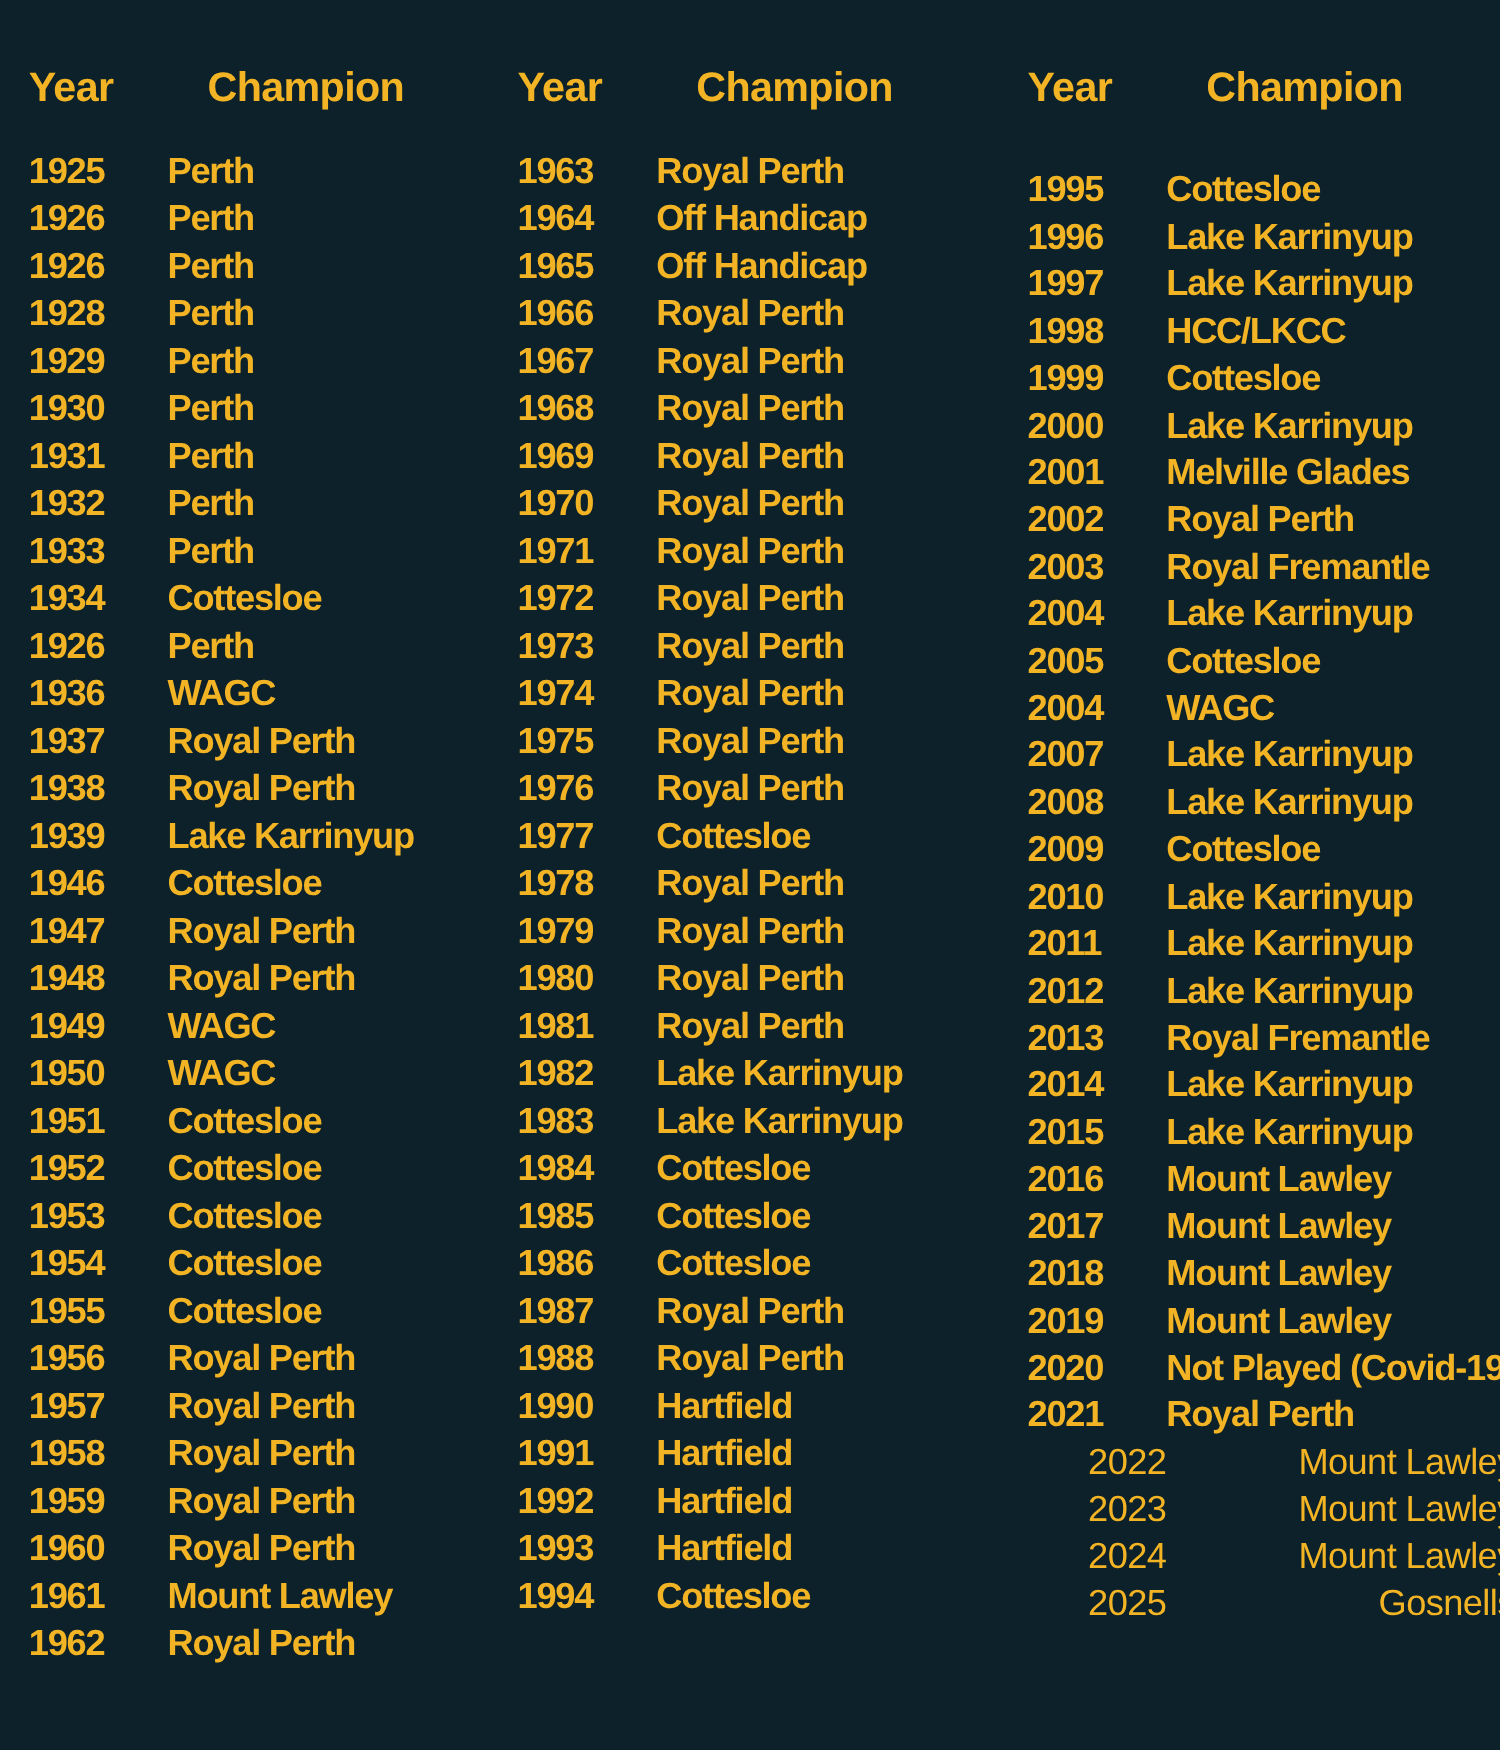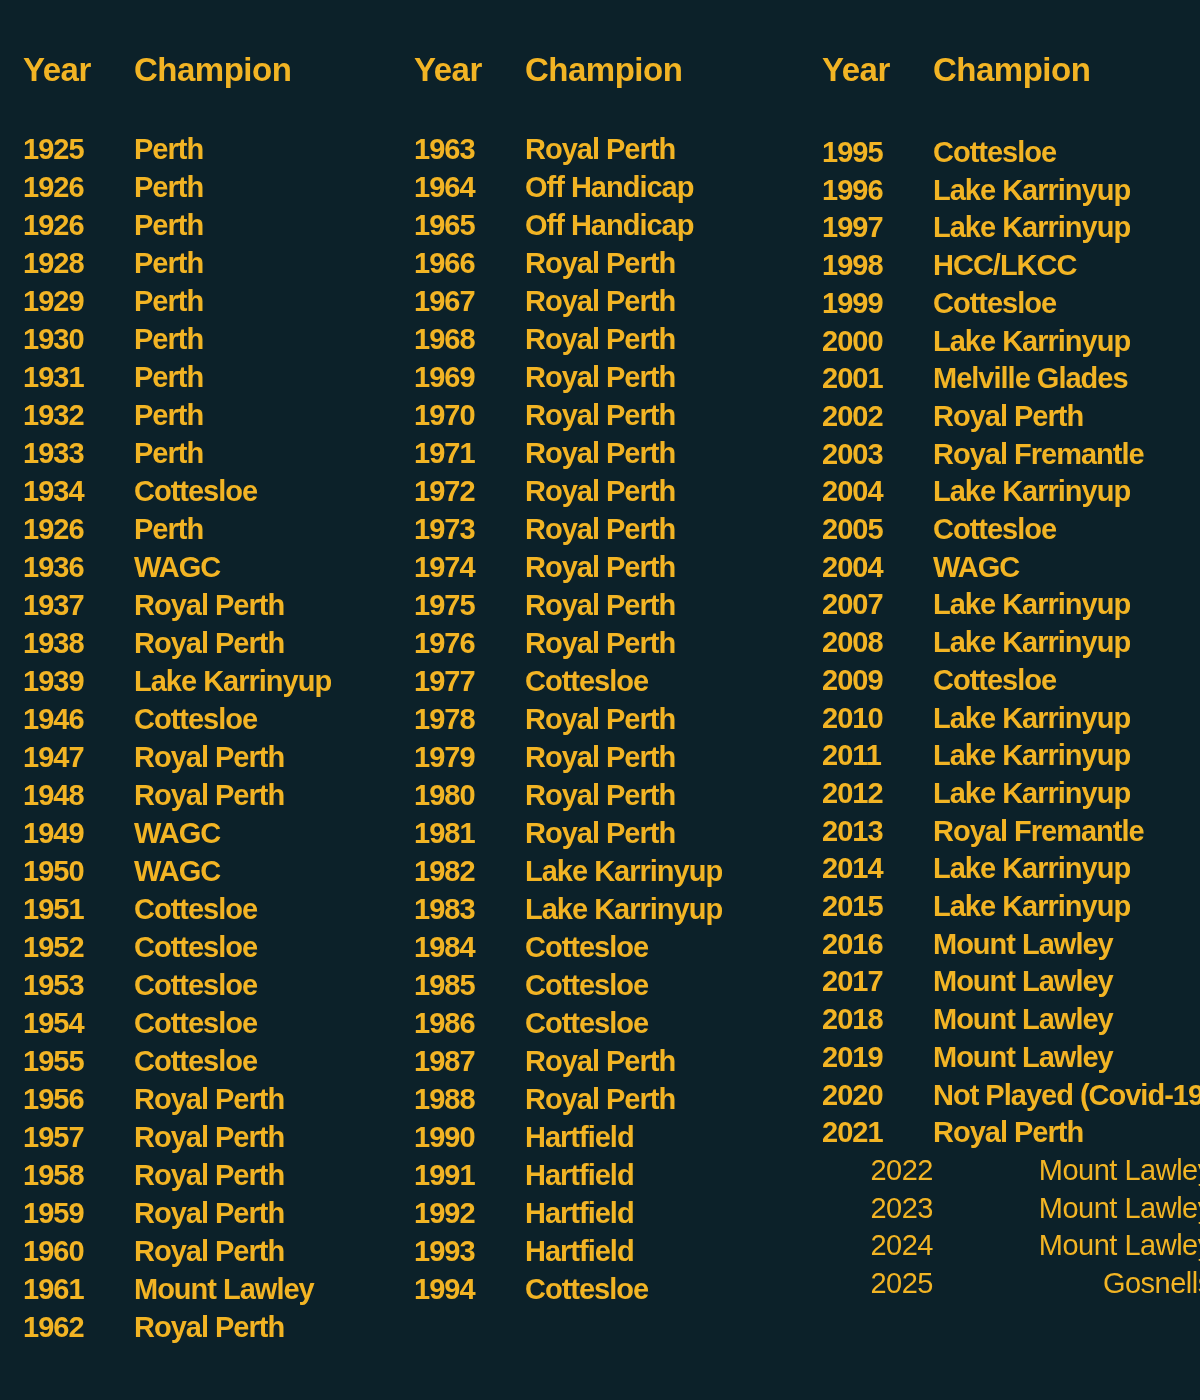--- a/index.html
+++ b/index.html
@@ -25,23 +25,24 @@
   .col-3 { left: 822px; }
 
   .hdr {
     display: grid;
     grid-template-columns: 111px auto;
     font-size: 33px;
     font-weight: 700;
     letter-spacing: -0.5px;
     line-height: 40px;
     white-space: nowrap;
+    gap: 32px;
   }
   .rows {
-    margin-top: 40px;
+    margin-top: 28px;
   }
   .col-3 .rows {
     margin-top: 44px;
   }
   .row {
     display: grid;
     grid-template-columns: 111px auto;
     white-space: nowrap;
   }
   .row span {

